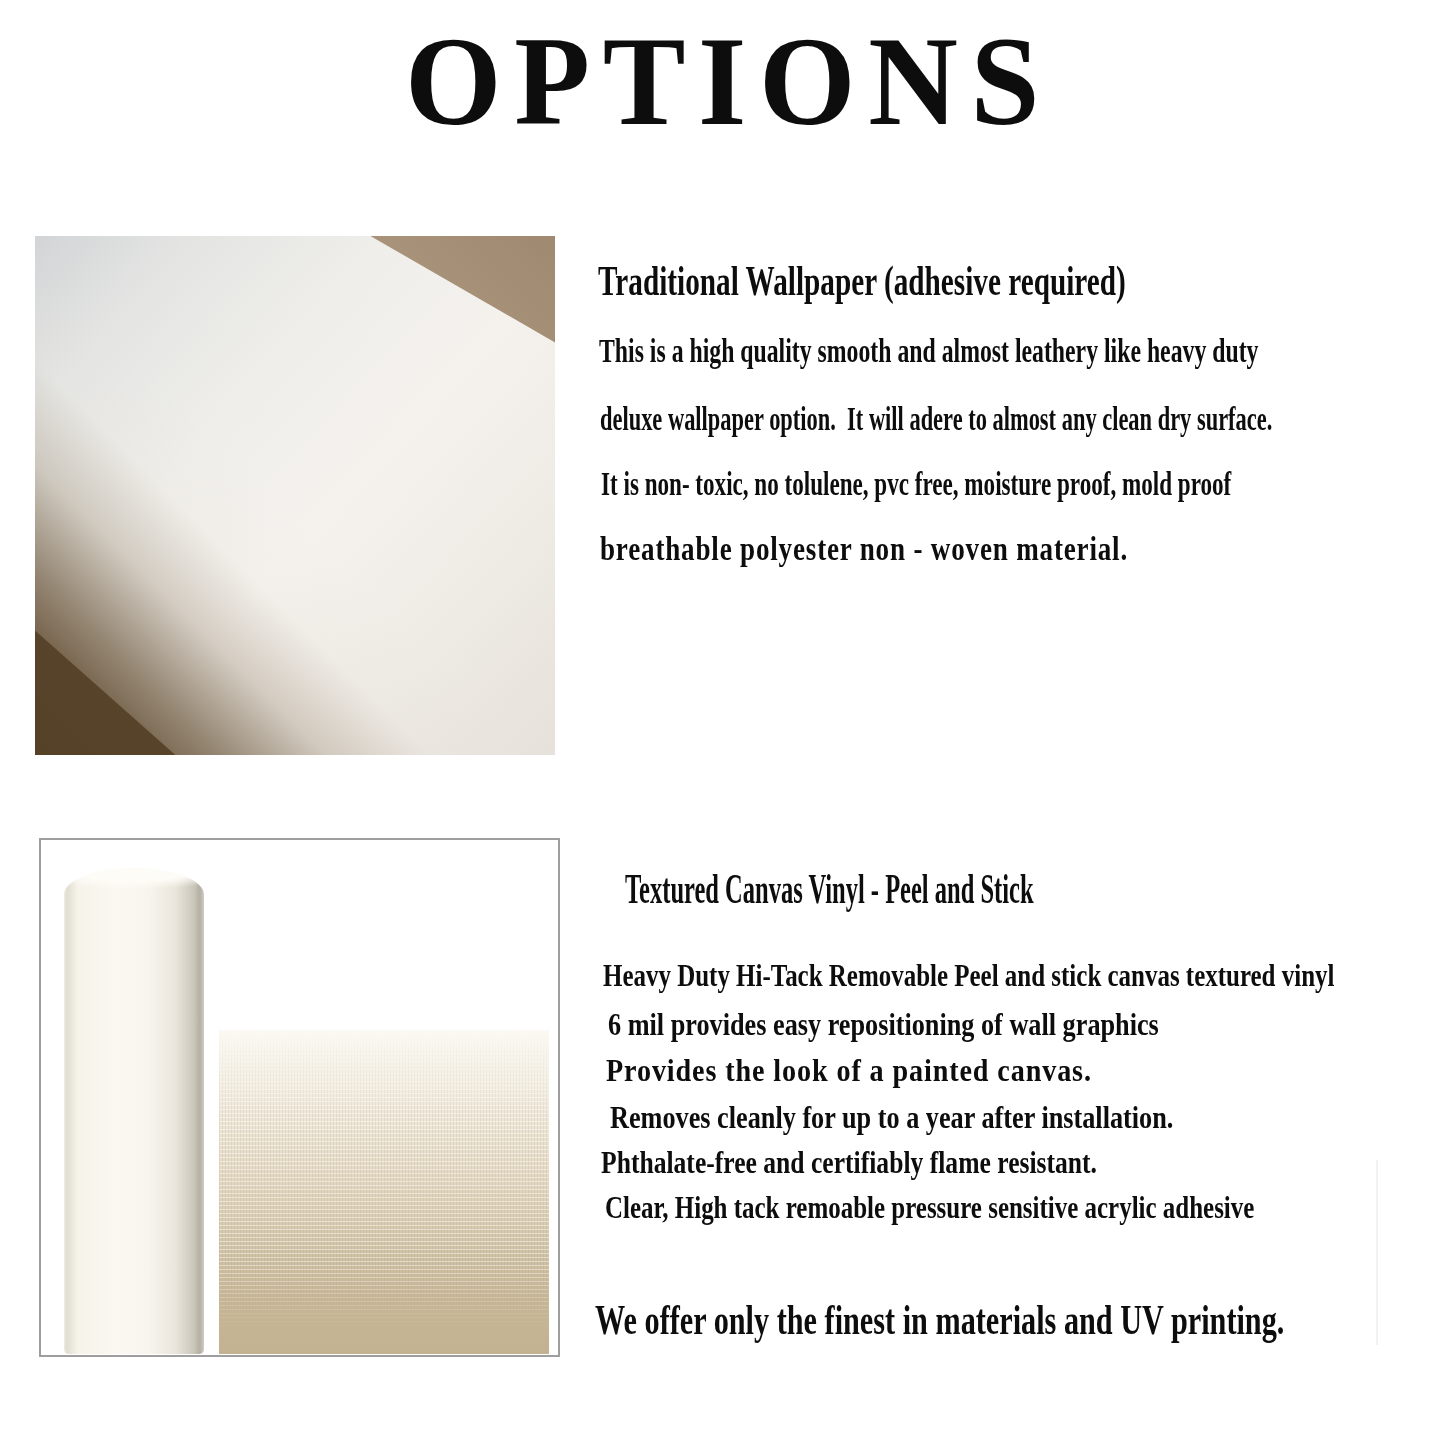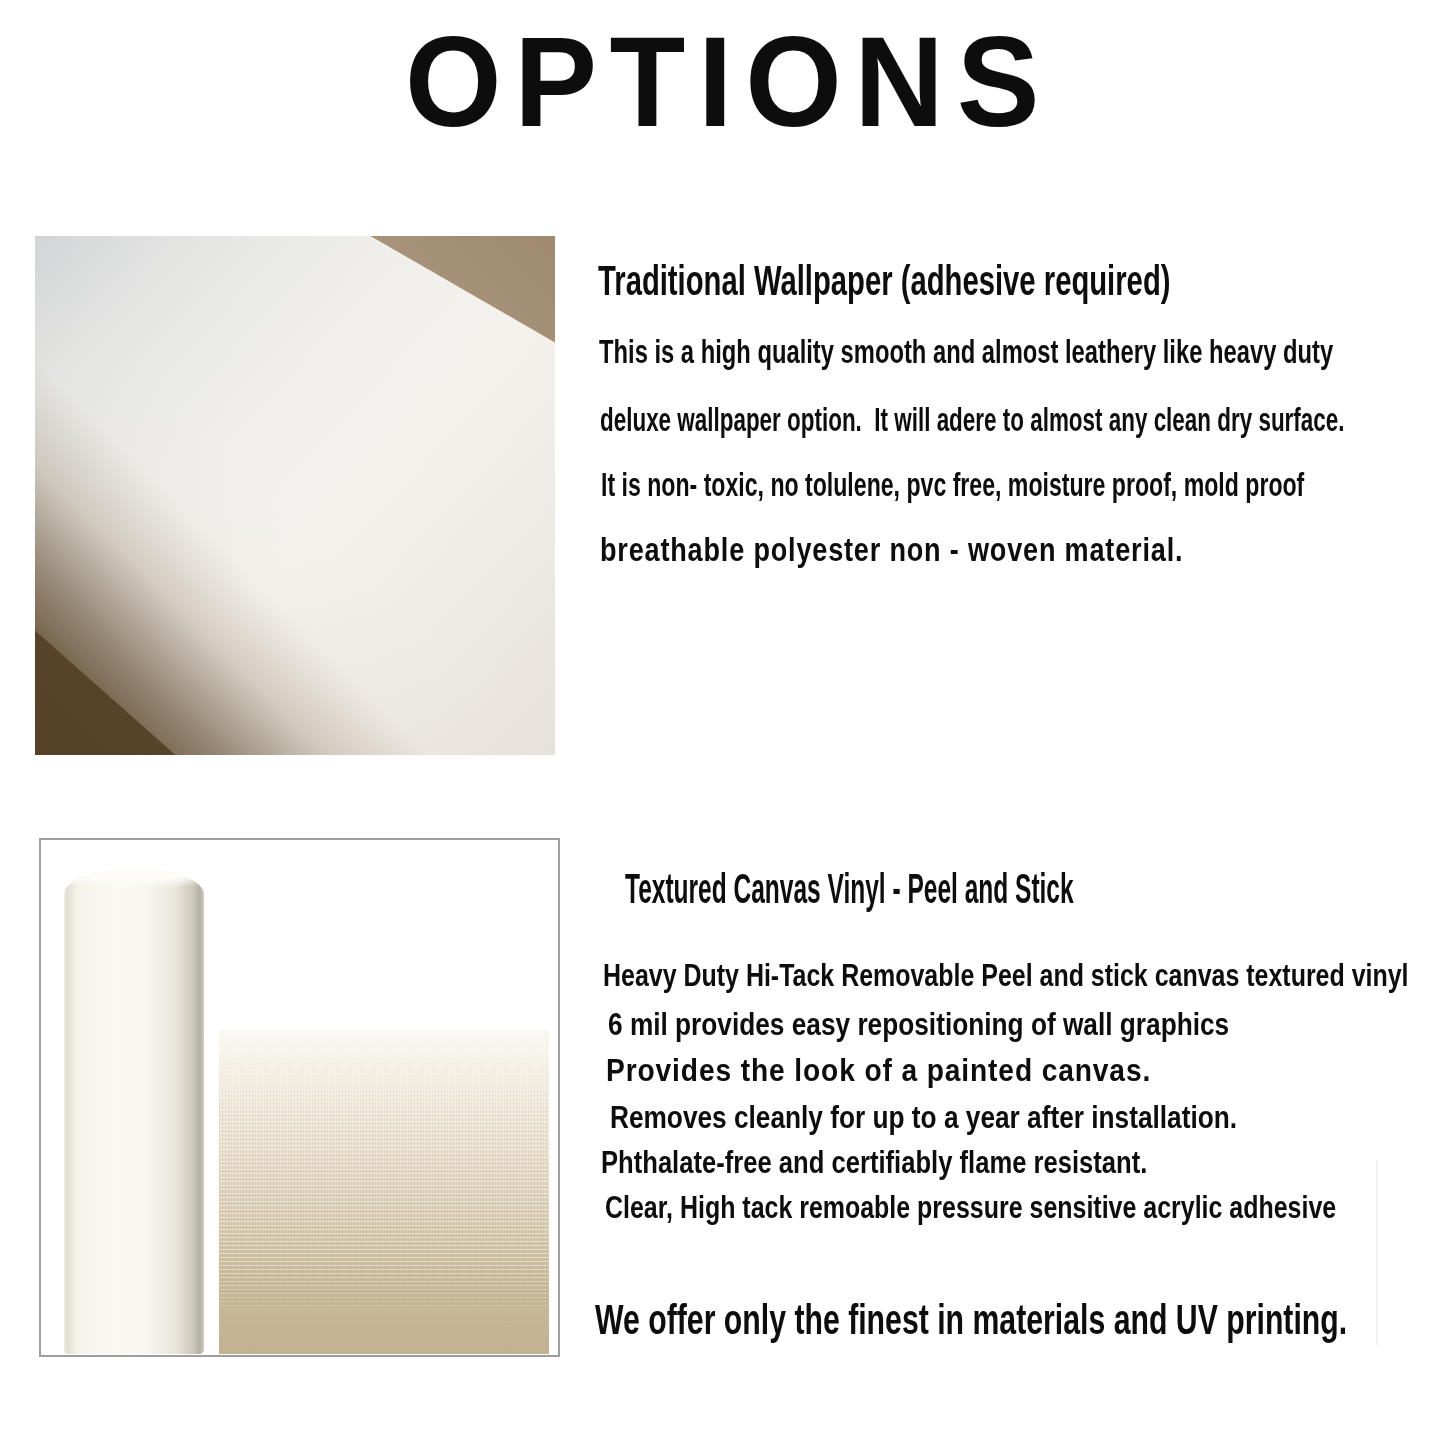--- a/index.html
+++ b/index.html
@@ -1,18 +1,18 @@
 <!DOCTYPE html>
 <html><head>
 <meta charset="utf-8">
 <style>
   html,body{margin:0;padding:0;background:#ffffff;}
   .page{
     position:relative;width:1445px;height:1445px;background:#ffffff;
-    font-family:Liberation Sans, sans-serif;color:#0d0d0d;overflow:hidden;
+    font-family:Liberation Serif, serif;color:#0d0d0d;overflow:hidden;
   }
   .abs{position:absolute;white-space:pre;line-height:1.15;}
   
   .title{
     top:8px;left:405px;font-size:128px;font-weight:bold;letter-spacing:13px;
     transform:scaleX(.97);transform-origin:0 0;
   }
   
   .sec-heading{font-size:43px;font-weight:bold;transform-origin:0 0;}
   .s1-line{font-size:33px;font-weight:bold;transform-origin:0 0;}

